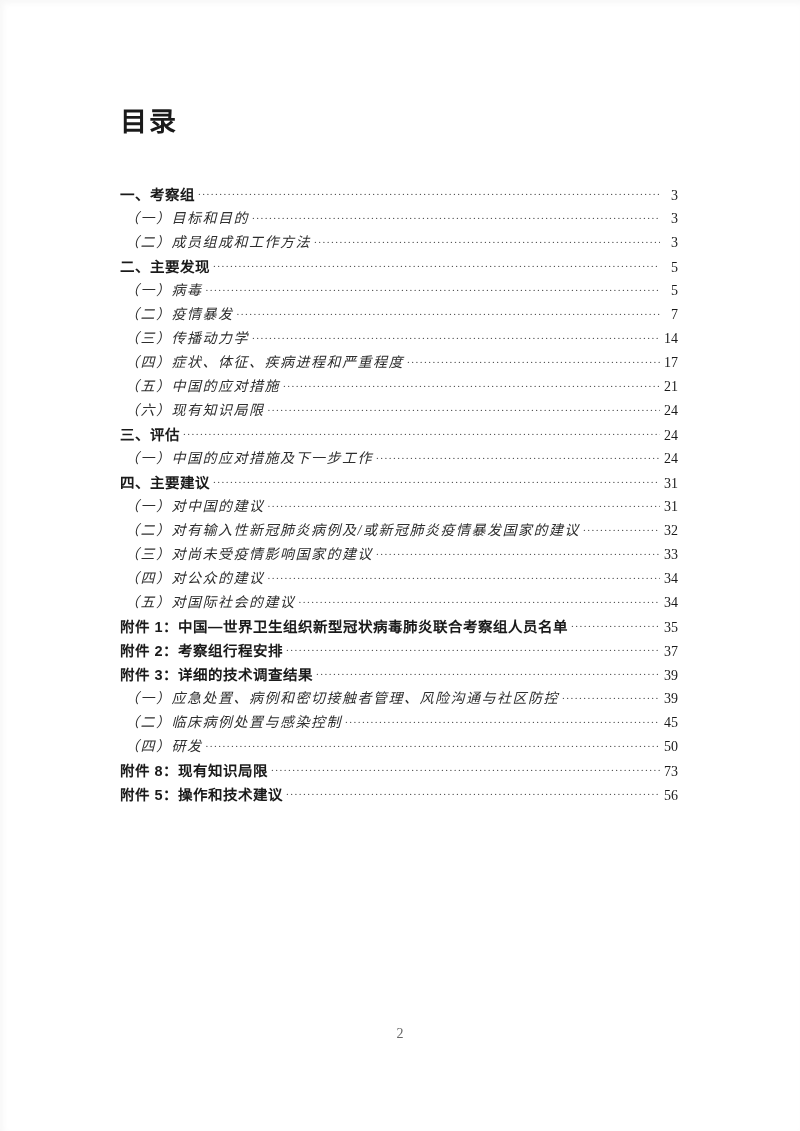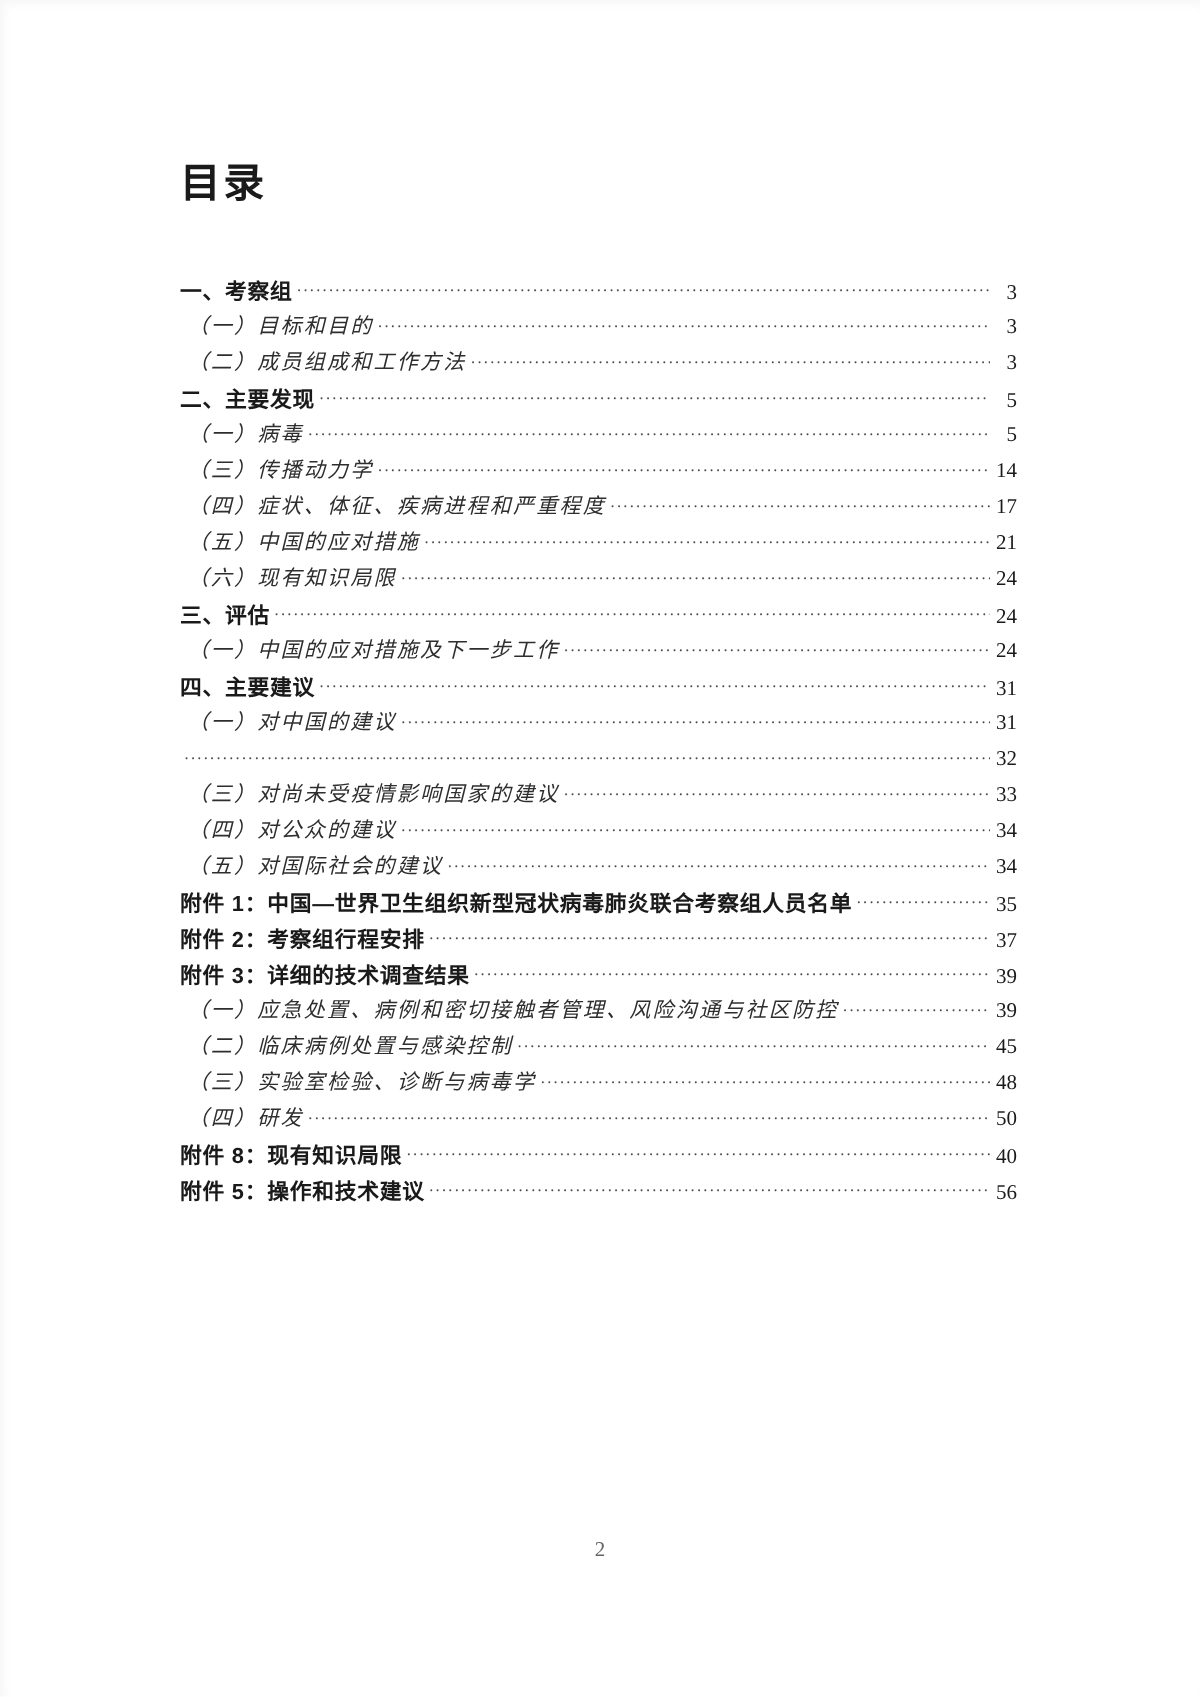--- a/index.html
+++ b/index.html
@@ -129,20 +129,25 @@
     <span class="toc-label">二、主要发现</span>
     <span class="toc-dots"></span>
     <span class="toc-page">5</span>
   </div>
       <div class="toc-row lvl2">
     <span class="toc-label">（一）病毒</span>
     <span class="toc-dots"></span>
     <span class="toc-page">5</span>
   </div>
       <div class="toc-row lvl2">
+    <span class="toc-label">（二）疫情暴发</span>
+    <span class="toc-dots"></span>
+    <span class="toc-page">7</span>
+  </div>
+      <div class="toc-row lvl2">
     <span class="toc-label">（三）传播动力学</span>
     <span class="toc-dots"></span>
     <span class="toc-page">14</span>
   </div>
       <div class="toc-row lvl2">
     <span class="toc-label">（四）症状、体征、疾病进程和严重程度</span>
     <span class="toc-dots"></span>
     <span class="toc-page">17</span>
   </div>
       <div class="toc-row lvl2">
@@ -169,20 +174,21 @@
     <span class="toc-label">四、主要建议</span>
     <span class="toc-dots"></span>
     <span class="toc-page">31</span>
   </div>
       <div class="toc-row lvl2">
     <span class="toc-label">（一）对中国的建议</span>
     <span class="toc-dots"></span>
     <span class="toc-page">31</span>
   </div>
       <div class="toc-row lvl2">
+    <span class="toc-label">（二）对有输入性新冠肺炎病例及/或新冠肺炎疫情暴发国家的建议</span>
     <span class="toc-dots"></span>
     <span class="toc-page">32</span>
   </div>
       <div class="toc-row lvl2">
     <span class="toc-label">（三）对尚未受疫情影响国家的建议</span>
     <span class="toc-dots"></span>
     <span class="toc-page">33</span>
   </div>
       <div class="toc-row lvl2">
     <span class="toc-label">（四）对公众的建议</span>
@@ -213,33 +219,28 @@
     <span class="toc-label">（一）应急处置、病例和密切接触者管理、风险沟通与社区防控</span>
     <span class="toc-dots"></span>
     <span class="toc-page">39</span>
   </div>
       <div class="toc-row lvl2">
     <span class="toc-label">（二）临床病例处置与感染控制</span>
     <span class="toc-dots"></span>
     <span class="toc-page">45</span>
   </div>
       <div class="toc-row lvl2">
-    <span class="toc-label">（三）实验室检验、诊断与病毒学</span>
-    <span class="toc-dots"></span>
-    <span class="toc-page">48</span>
-  </div>
-      <div class="toc-row lvl2">
     <span class="toc-label">（四）研发</span>
     <span class="toc-dots"></span>
     <span class="toc-page">50</span>
   </div>
       <div class="toc-row lvl1">
     <span class="toc-label">附件 8：现有知识局限</span>
     <span class="toc-dots"></span>
-    <span class="toc-page">40</span>
+    <span class="toc-page">73</span>
   </div>
       <div class="toc-row lvl1">
     <span class="toc-label">附件 5：操作和技术建议</span>
     <span class="toc-dots"></span>
     <span class="toc-page">56</span>
   </div>
     </div>
 
   <div class="page-footer">2</div>
 

